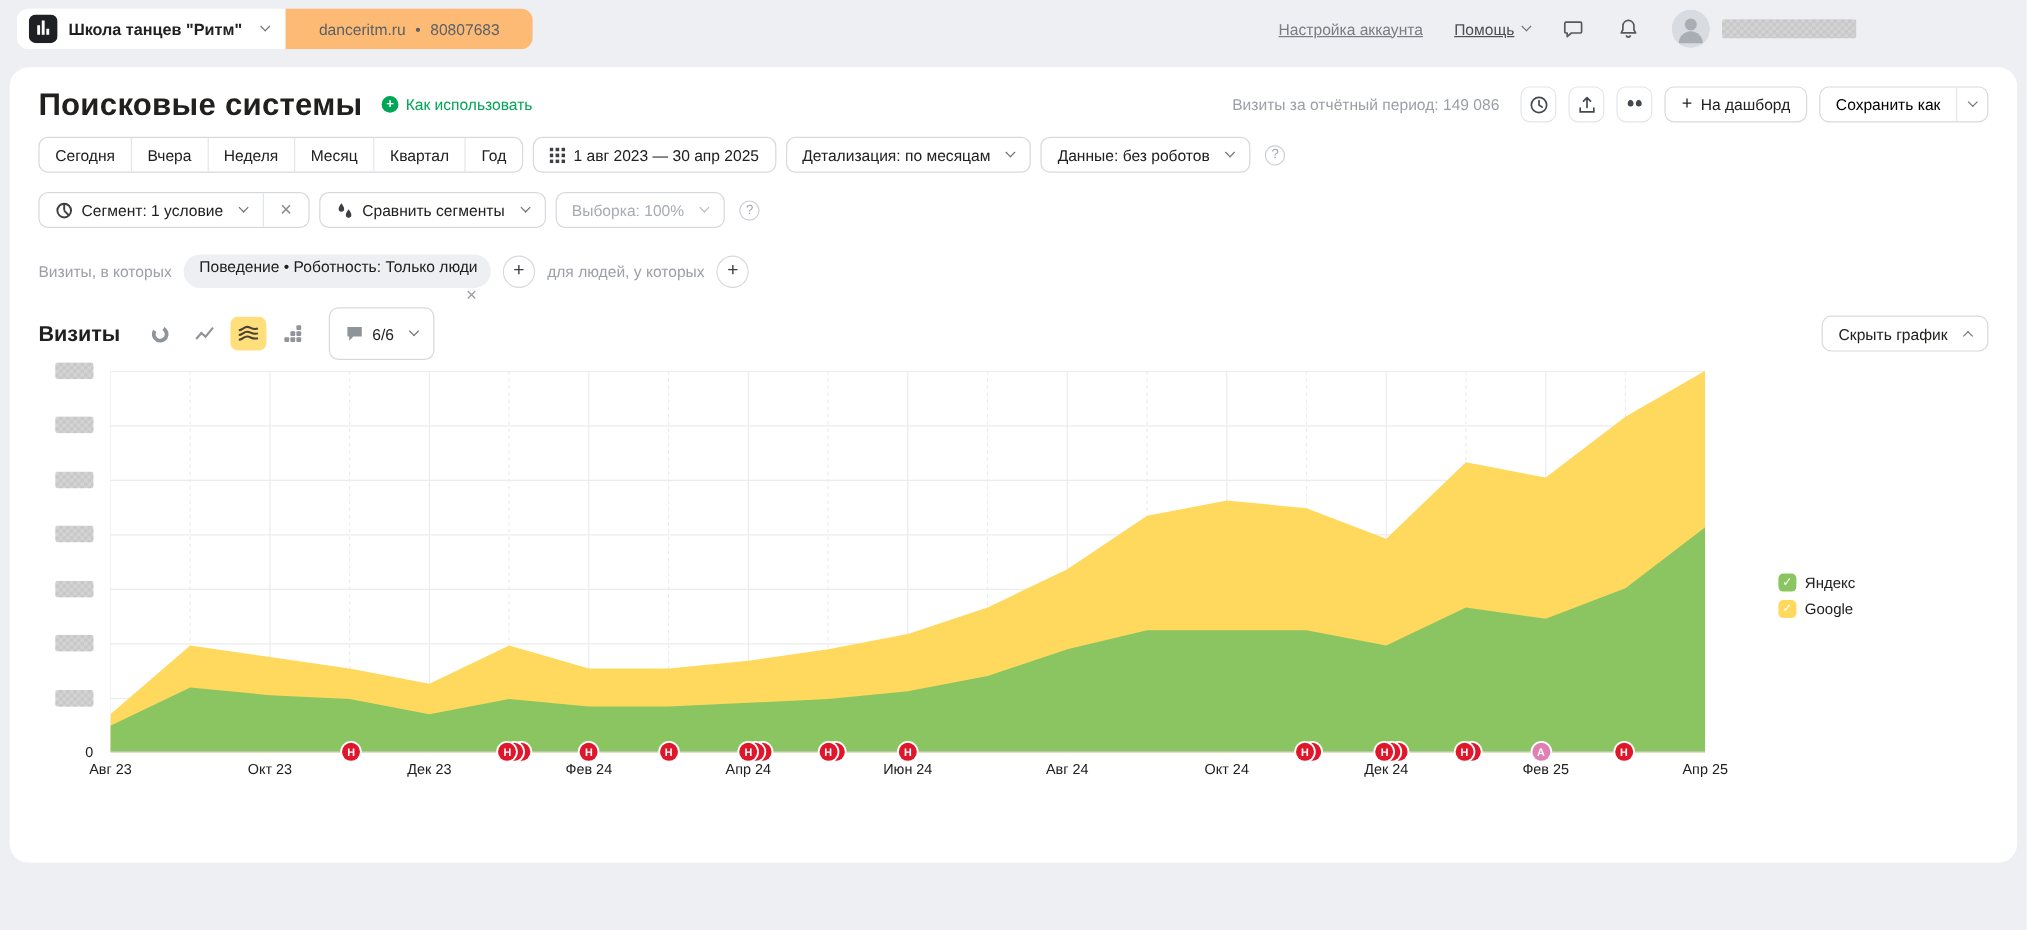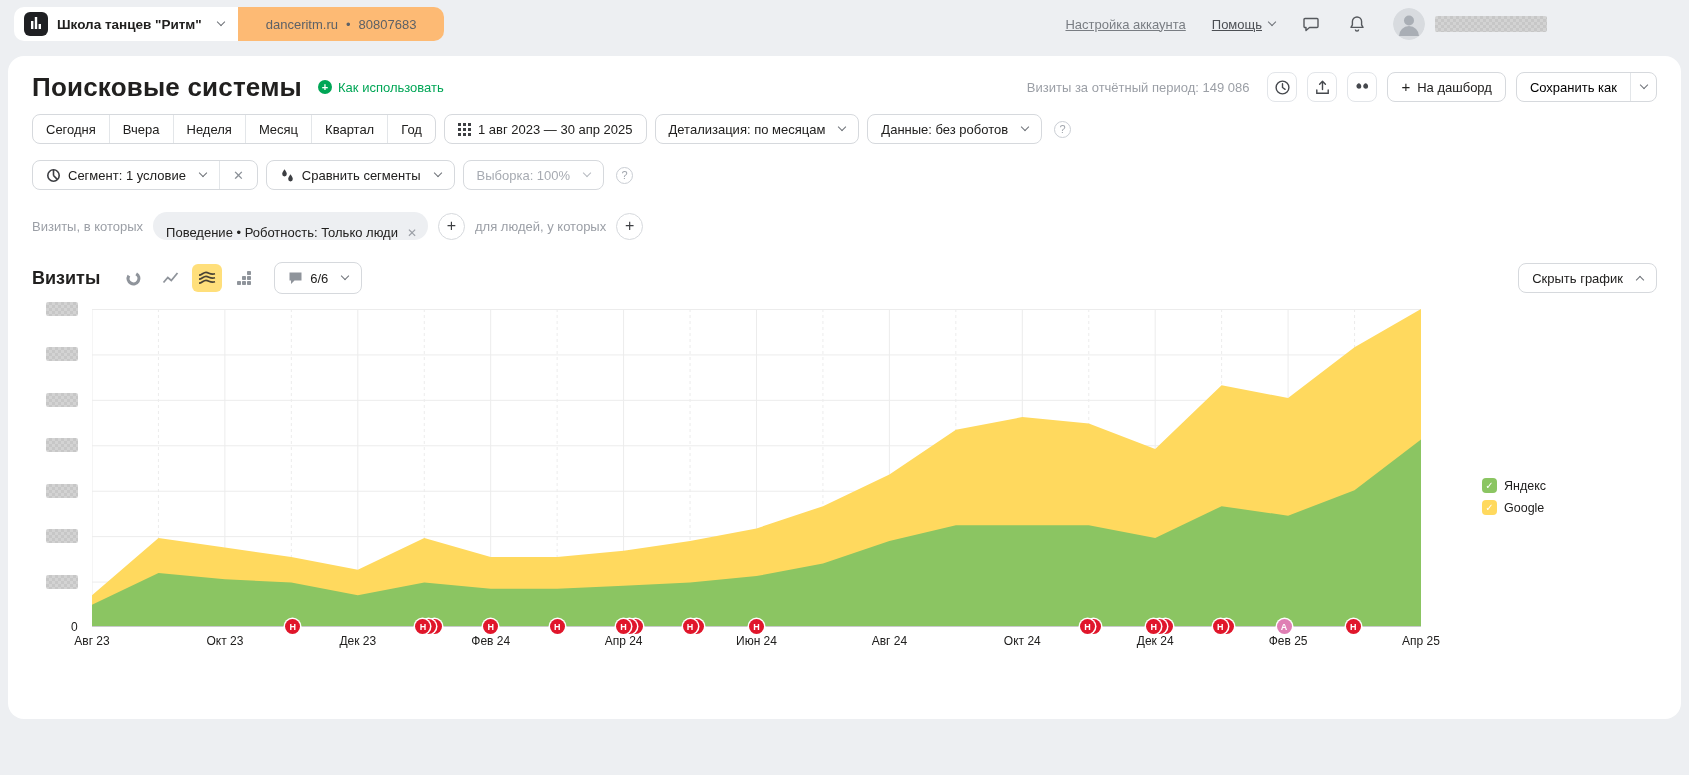--- a/index.html
+++ b/index.html
@@ -52,31 +52,31 @@
 .seg-group button + button{border-left:1px solid #e3e6e9;}
 .help-circle{width:17px;height:17px;border-radius:50%;border:1px solid #caced4;color:#a0a5ac;font-size:11px;display:inline-flex;align-items:center;justify-content:center;margin-left:4px;cursor:pointer;flex:none;}
 .badge{background:#edeff2;border-radius:4px;padding:1px 4px;font-size:11px;color:#5c6167;}
 .btn.disabled{color:#a7abb2;}
 .btn.disabled .chev{border-color:#b6bac0;}
 .x-glyph{color:#8b9097;font-size:13px;}
 
 
 .segment-row{display:flex;align-items:center;gap:10px;height:28px;margin-bottom:22px;}
 .muted{color:#9b9fa6;font-size:13px;}
-.chip{background:#edeff2;border-radius:16px;height:28px;display:inline-flex;align-items:flex-end;gap:9px;padding:16px 11px 0 13px;font-size:13px;cursor:pointer;}
+.chip{background:#edeff2;border-radius:16px;height:28px;display:inline-flex;align-items:flex-end;gap:9px;padding:3px 11px 0 13px;font-size:13px;cursor:pointer;flex-direction:column;}
 .chip-x{color:#9b9fa6;font-size:12px;cursor:pointer;}
 .plus-circle{width:27px;height:27px;border-radius:50%;border:1px solid #d6d9dd;background:#fff;font-size:16px;color:#3d3f43;display:inline-flex;align-items:center;justify-content:center;cursor:pointer;line-height:1;}
 
 
 .chart-header{display:flex;align-items:center;height:32px;margin-bottom:14px;}
 .chart-title{font-size:18px;font-weight:700;margin-right:18px;}
 .chart-type-icons{display:flex;align-items:center;gap:7px;}
 .ct-btn{width:30px;height:28px;border:none;background:none;border-radius:6px;display:flex;align-items:center;justify-content:center;cursor:pointer;color:#8f949b;}
 .ct-btn.selected{background:#ffdf7b;color:#4a4336;}
-.comments-btn{margin-left:8px;height:32px;color:#21201f;}
+.comments-btn{margin-left:8px;height:44px;color:#21201f;}
 .comments-btn svg{color:#8f949b;}
 .hide-chart{margin-left:auto;height:30px;}
 
 
 .chart-body{position:relative;margin-top:15px;}
 .plot{position:relative;margin-left:60px;width:1329px;height:318px;}
 .plot svg{display:block;}
 .y-red{position:absolute;left:-46px;width:32px;height:14px;}
 .y-zero{position:absolute;left:-21px;bottom:-7px;font-size:12px;color:#21201f;}
 .markers{position:absolute;left:0;bottom:-8px;width:100%;height:16px;}

